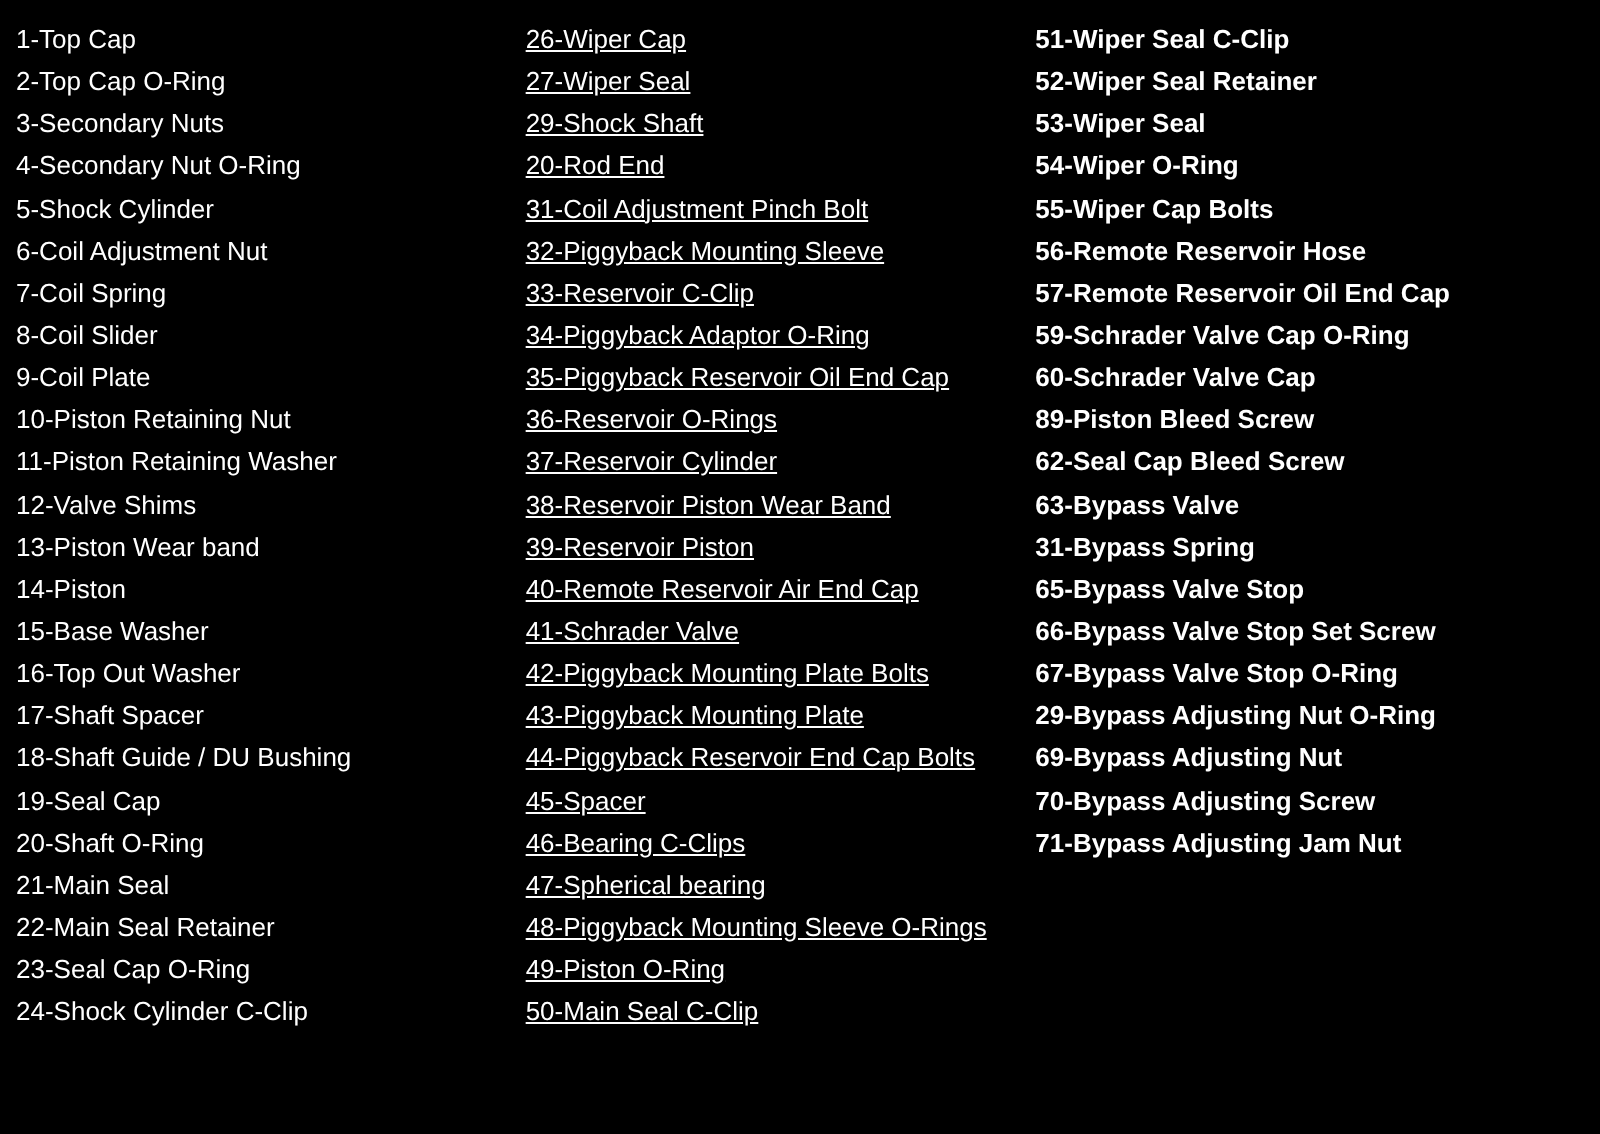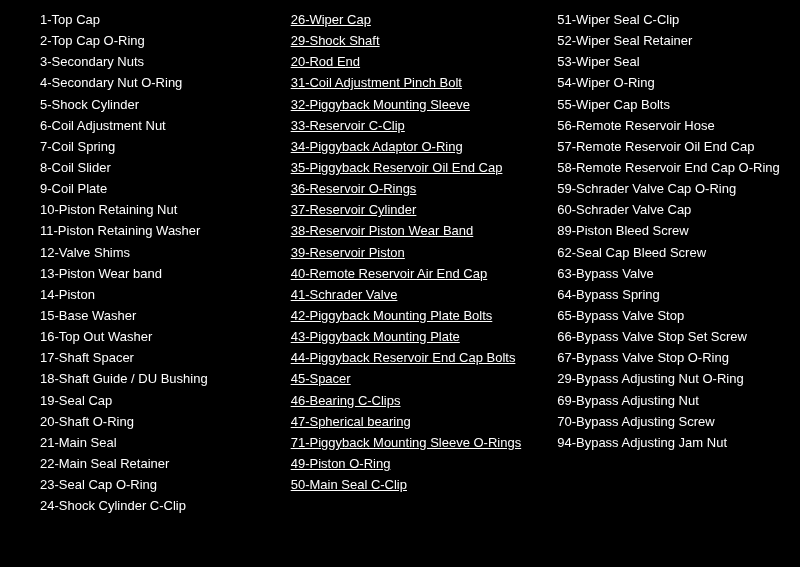--- a/index.html
+++ b/index.html
@@ -16,25 +16,24 @@
       display: flex;
       flex-direction: row;
       padding: 10px 8px;
       gap: 0;
       height: 100%;
     }
     .column {
       display: flex;
       flex-direction: column;
       gap: 1px;
-      margin-left: 32px;
     }
     .col1 { width: 260px; padding-right: 4px; }
     .col2 { width: 260px; padding-right: 4px; text-decoration: underline; }
-    .col3 { width: 280px; }
+    .col3 { width: 280px; font-weight: bold; }
     .item {
       line-height: 1.55;
       white-space: nowrap;
     }
   </style>
 </head>
 <body>
 
 <div class="container">
 
@@ -59,59 +58,59 @@
       <div class="item">18-Shaft Guide / DU Bushing</div>
       <div class="item">19-Seal Cap</div>
       <div class="item">20-Shaft O-Ring</div>
       <div class="item">21-Main Seal</div>
       <div class="item">22-Main Seal Retainer</div>
       <div class="item">23-Seal Cap O-Ring</div>
       <div class="item">24-Shock Cylinder C-Clip</div>
     </div>
     <div class="column col2">
       <div class="item">26-Wiper Cap</div>
+      <div class="item">27-Wiper Seal</div>
       <div class="item">29-Shock Shaft</div>
       <div class="item">20-Rod End</div>
       <div class="item">31-Coil Adjustment Pinch Bolt</div>
       <div class="item">32-Piggyback Mounting Sleeve</div>
       <div class="item">33-Reservoir C-Clip</div>
       <div class="item">34-Piggyback Adaptor O-Ring</div>
       <div class="item">35-Piggyback Reservoir Oil End Cap</div>
       <div class="item">36-Reservoir O-Rings</div>
       <div class="item">37-Reservoir Cylinder</div>
       <div class="item">38-Reservoir Piston Wear Band</div>
       <div class="item">39-Reservoir Piston</div>
       <div class="item">40-Remote Reservoir Air End Cap</div>
       <div class="item">41-Schrader Valve</div>
       <div class="item">42-Piggyback Mounting Plate Bolts</div>
       <div class="item">43-Piggyback Mounting Plate</div>
       <div class="item">44-Piggyback Reservoir End Cap Bolts</div>
       <div class="item">45-Spacer</div>
       <div class="item">46-Bearing C-Clips</div>
       <div class="item">47-Spherical bearing</div>
-      <div class="item">71-Piggyback Mounting Sleeve O-Rings</div>
+      <div class="item">48-Piggyback Mounting Sleeve O-Rings</div>
       <div class="item">49-Piston O-Ring</div>
       <div class="item">50-Main Seal C-Clip</div>
     </div>
     <div class="column col3">
       <div class="item">51-Wiper Seal C-Clip</div>
       <div class="item">52-Wiper Seal Retainer</div>
       <div class="item">53-Wiper Seal</div>
       <div class="item">54-Wiper O-Ring</div>
       <div class="item">55-Wiper Cap Bolts</div>
       <div class="item">56-Remote Reservoir Hose</div>
       <div class="item">57-Remote Reservoir Oil End Cap</div>
-      <div class="item">58-Remote Reservoir End Cap O-Ring</div>
       <div class="item">59-Schrader Valve Cap O-Ring</div>
       <div class="item">60-Schrader Valve Cap</div>
       <div class="item">89-Piston Bleed Screw</div>
       <div class="item">62-Seal Cap Bleed Screw</div>
       <div class="item">63-Bypass Valve</div>
-      <div class="item">64-Bypass Spring</div>
+      <div class="item">31-Bypass Spring</div>
       <div class="item">65-Bypass Valve Stop</div>
       <div class="item">66-Bypass Valve Stop Set Screw</div>
       <div class="item">67-Bypass Valve Stop O-Ring</div>
       <div class="item">29-Bypass Adjusting Nut O-Ring</div>
       <div class="item">69-Bypass Adjusting Nut</div>
       <div class="item">70-Bypass Adjusting Screw</div>
-      <div class="item">94-Bypass Adjusting Jam Nut</div>
+      <div class="item">71-Bypass Adjusting Jam Nut</div>
     </div>
   </div>
 
 </body></html>

